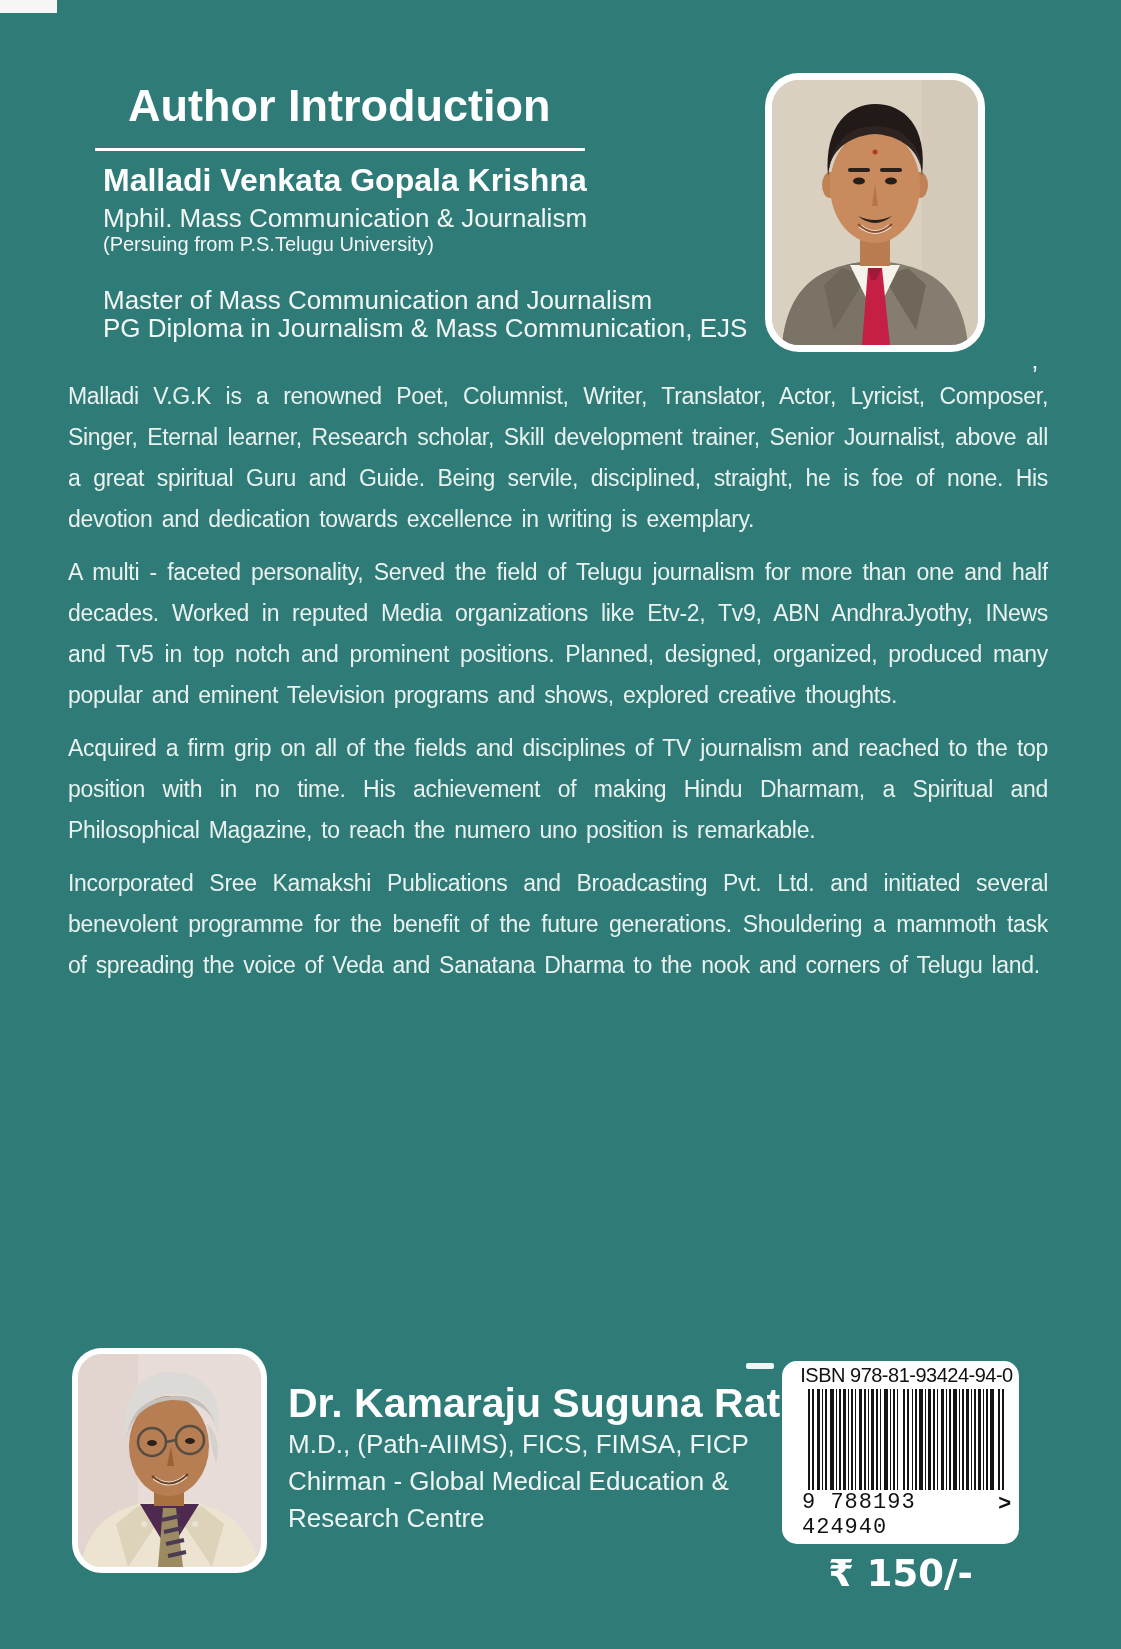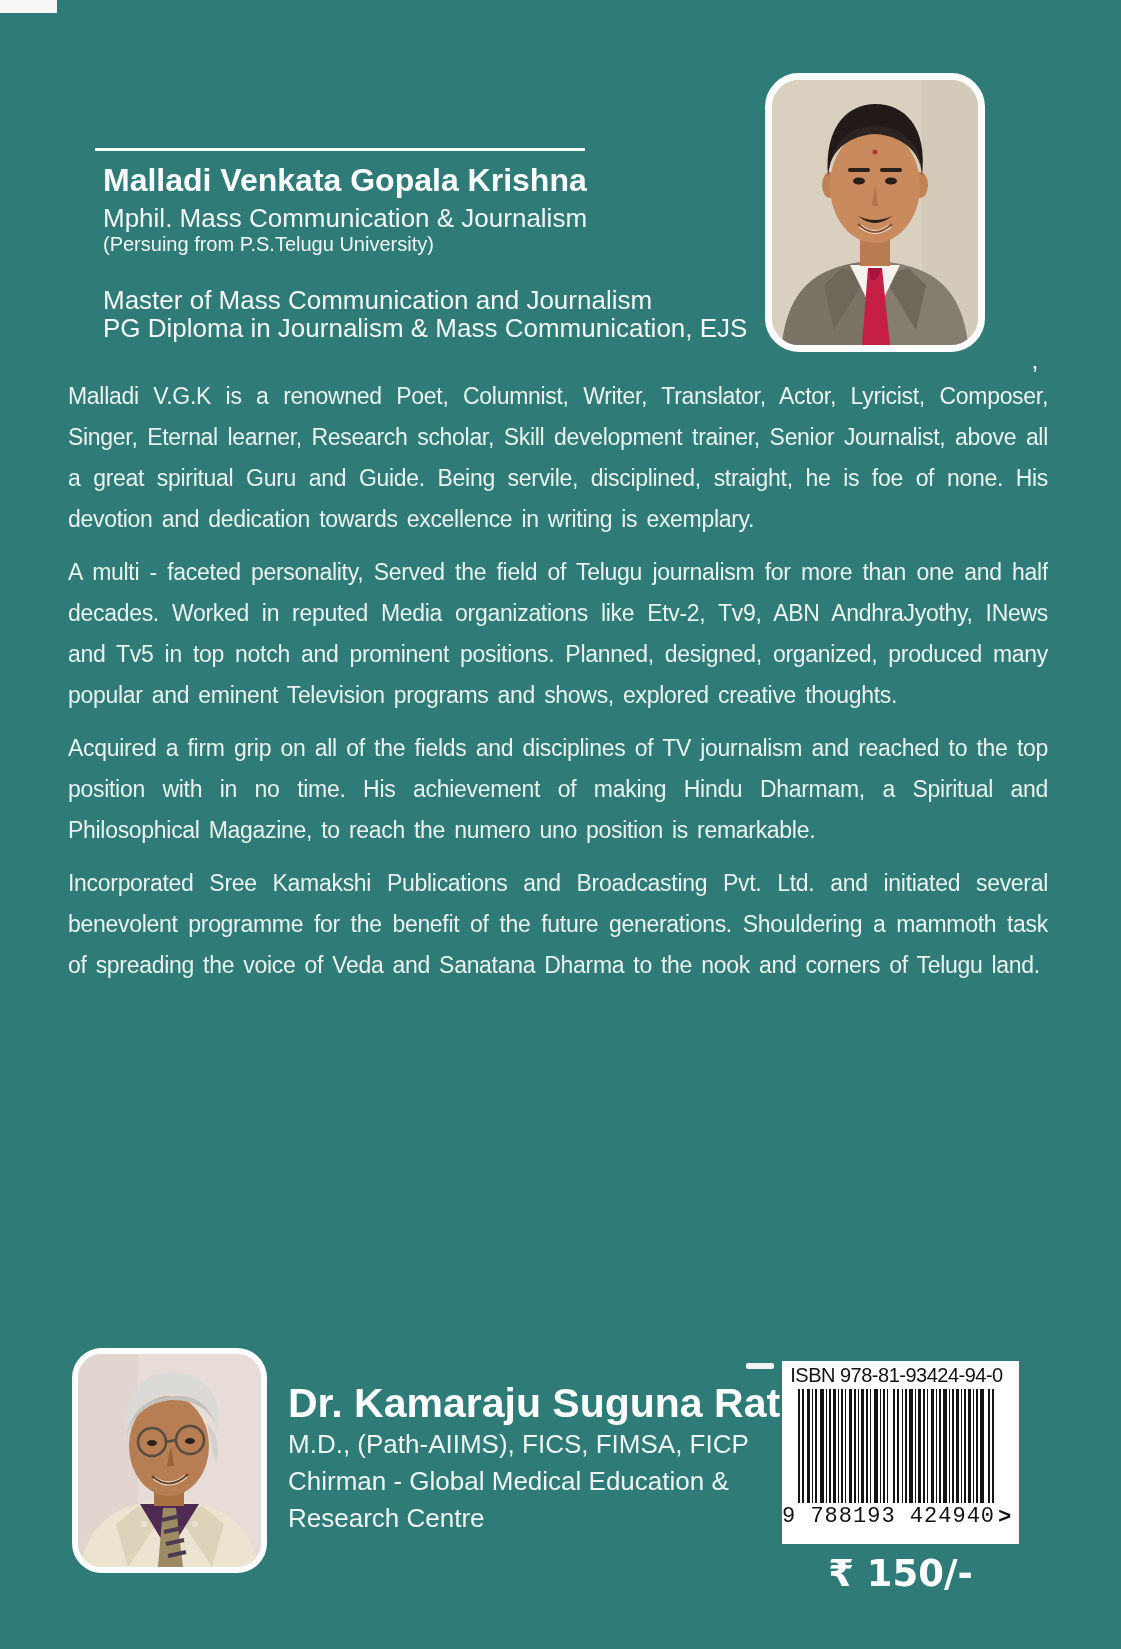--- a/index.html
+++ b/index.html
@@ -52,30 +52,30 @@
   }
   
   .reviewer-name{
     left:288px;top:1380px;font-size:41px;font-weight:700;color:#fdfdfd;white-space:nowrap;
   }
   .reviewer-info{
     left:288px;top:1426px;font-size:26px;line-height:37px;color:#eef4f1;white-space:nowrap;
   }
   .isbn-box{
     left:782px;top:1361px;width:237px;height:183px;
-    background:#ffffff;border-radius:0;
-    box-sizing:border-box;padding:3px 8px 4px 0;
+    background:#ffffff;border-radius:15px;
+    box-sizing:border-box;padding:3px 8px 4px 20px;
     display:flex;flex-direction:column;align-items:center;
   }
   .isbn-label{
     font-size:20px;color:#111111;white-space:nowrap;letter-spacing:-0.5px;
   }
   .isbn-bars{width:205px;height:128px;margin-top:2px;}
   .isbn-digits{
-    width:100%;display:flex;justify-content:space-between;align-items:center;
+    width:100%;display:flex;justify-content:space-between;align-items:flex-start;
     font-family:"Liberation Mono", monospace;
     font-size:22px;color:#111111;margin-top:-14px;background:#ffffff;
   }
   .isbn-digits .nums{letter-spacing:1px;background:#ffffff;}
   .isbn-digits .arrow{font-family:"Liberation Sans", sans-serif;font-weight:700;}
   .price{
     left:782px;top:1552px;width:237px;text-align:center;
     font-family:"DejaVu Sans", sans-serif;
     font-size:37px;font-weight:700;color:#ffffff;white-space:nowrap;
   }
@@ -85,20 +85,21 @@
   .stray-mark{left:1032px;top:360px;font-size:26px;color:#f4f8f6;}
 </style>
 </head>
 <body>
 
 <div class="page">
 
   <div class="abs corner-sliver"></div>
   <div class="abs stray-mark">’</div>
 
+  <div class="abs title">Author Introduction</div>
   <div class="abs title-underline"></div>
 
   <div class="abs qual q0">Mphil. Mass Communication &amp; Journalism</div>
   <div class="abs author-name">Malladi Venkata Gopala Krishna</div>
   <div class="abs qual small q1">(Persuing from P.S.Telugu University)</div>
   <div class="abs qual q3">Master of Mass Communication and Journalism</div>
   <div class="abs qual q4">PG Diploma in Journalism &amp; Mass Communication, EJS</div>
 
   <div class="abs author-photo">
     <svg viewBox="0 0 206 265" preserveAspectRatio="none">

